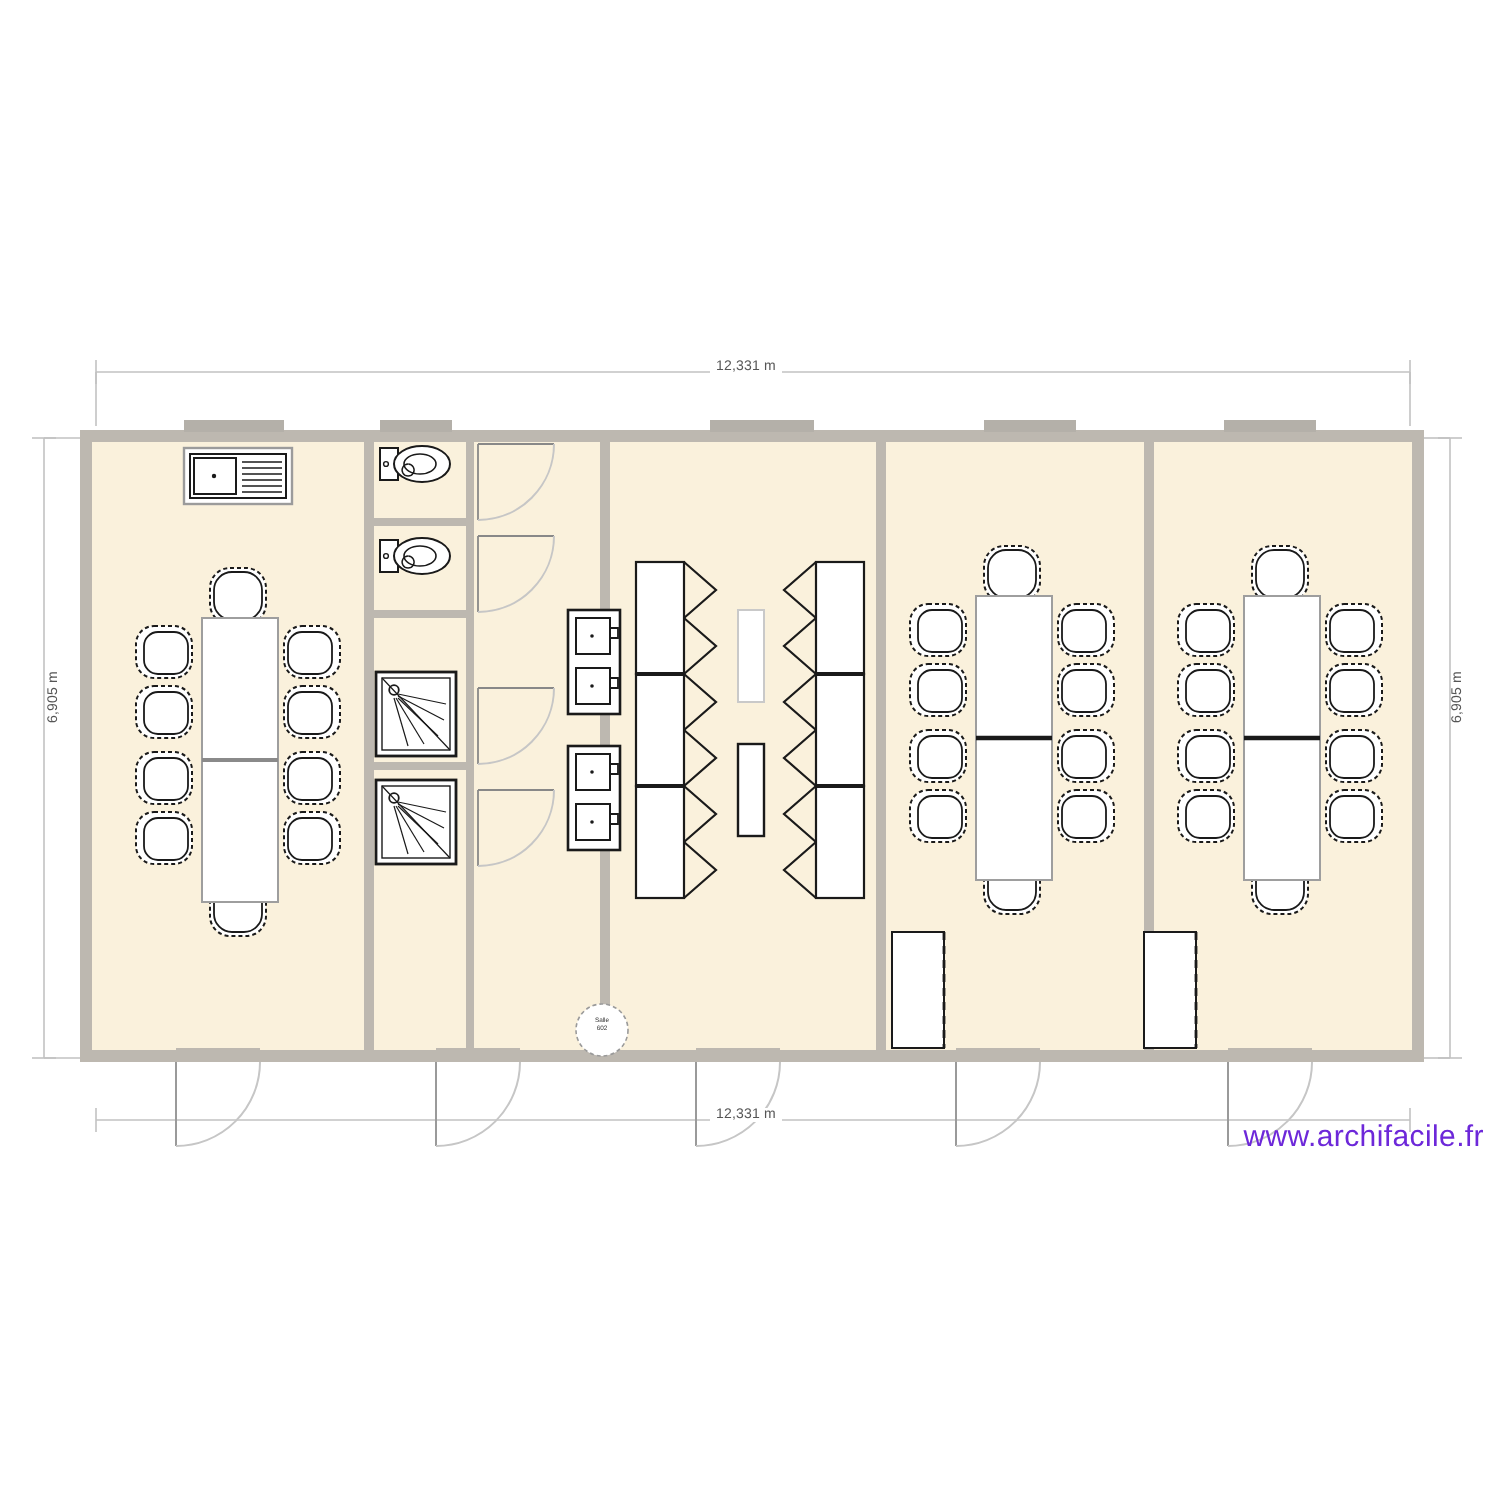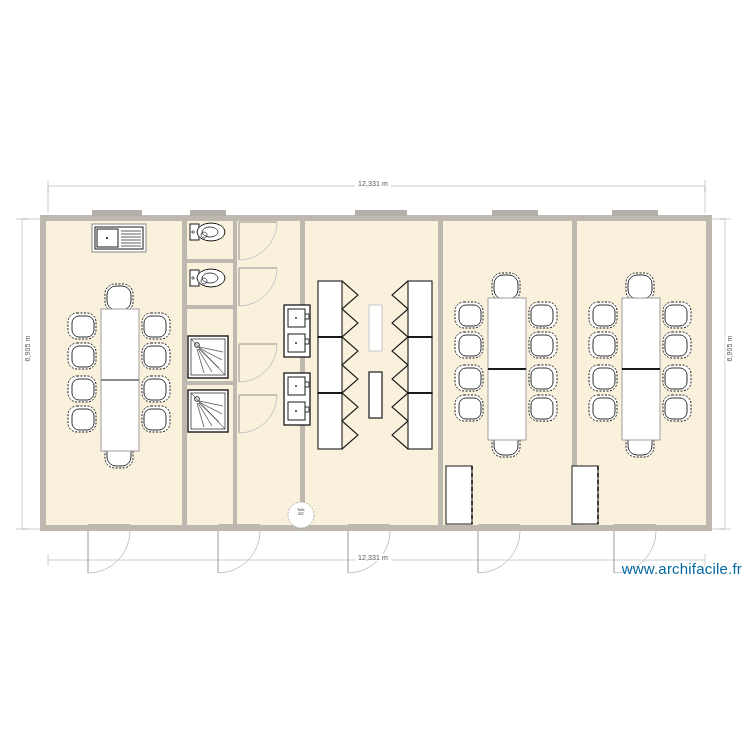--- a/index.html
+++ b/index.html
@@ -52,21 +52,21 @@
     left: 713px;
     top: 345px;
     transform: rotate(-90deg);
     transform-origin: center center;
   }
   #watermark {
     position: absolute;
     right: 8px;
     top: 560px;
     font-size: 15px;
-    color: #0369a1;
+    color: #6d28d9;
     letter-spacing: 0.2px;
   }
   .badge-text {
     position: absolute;
     font-size: 3.2px;
     color: #333;
     text-align: center;
     width: 26px;
     line-height: 1.15;
   }

